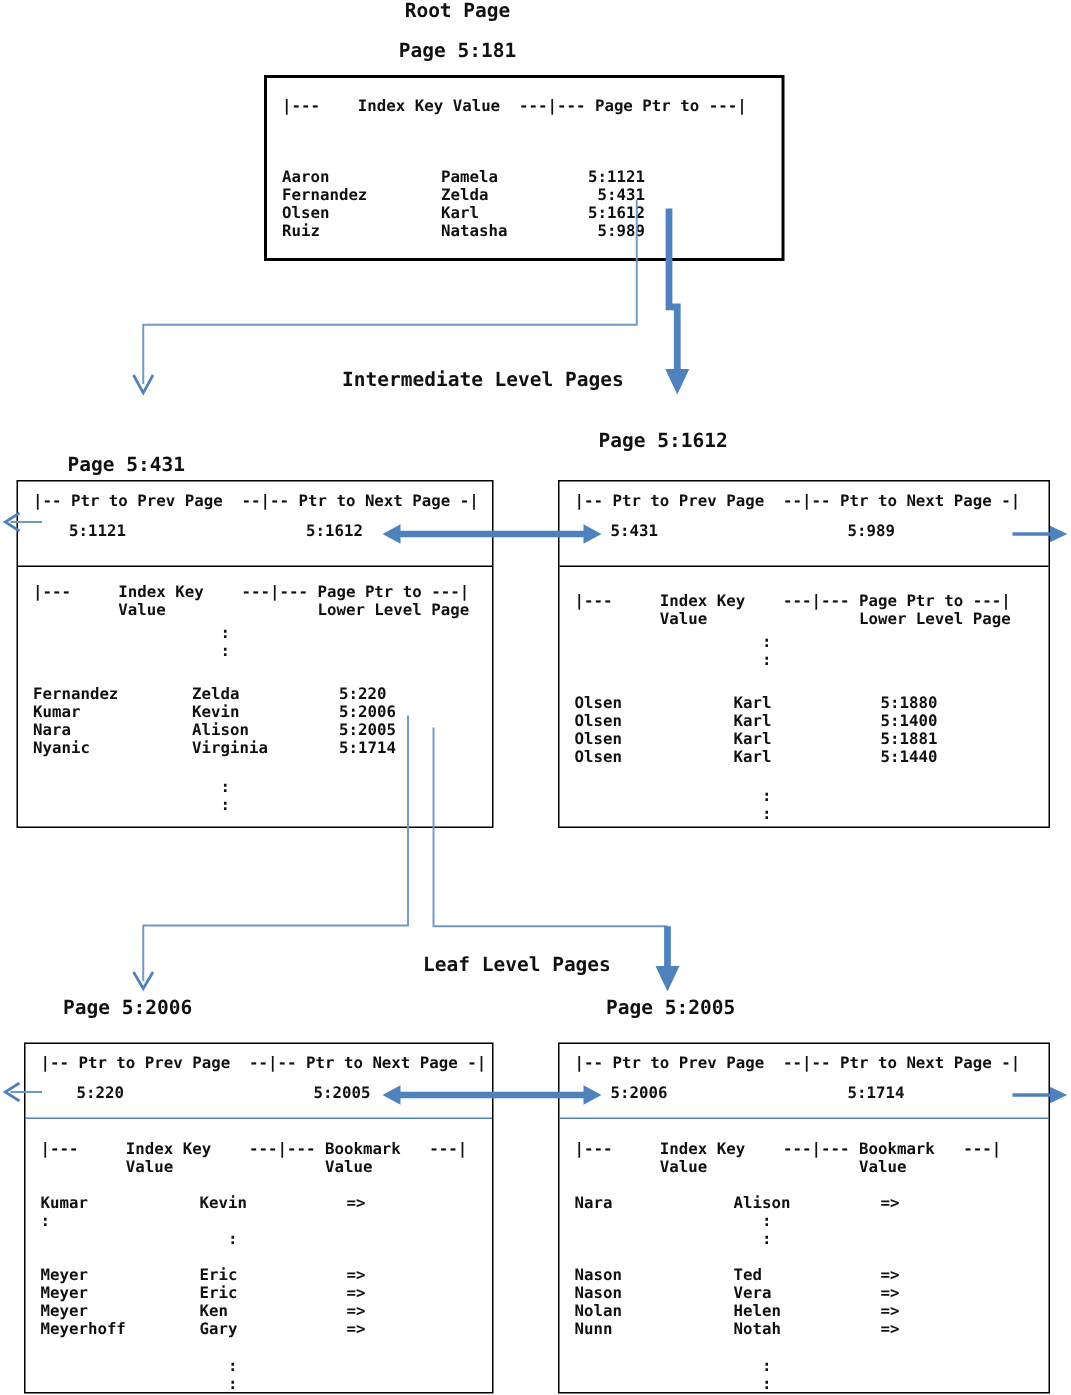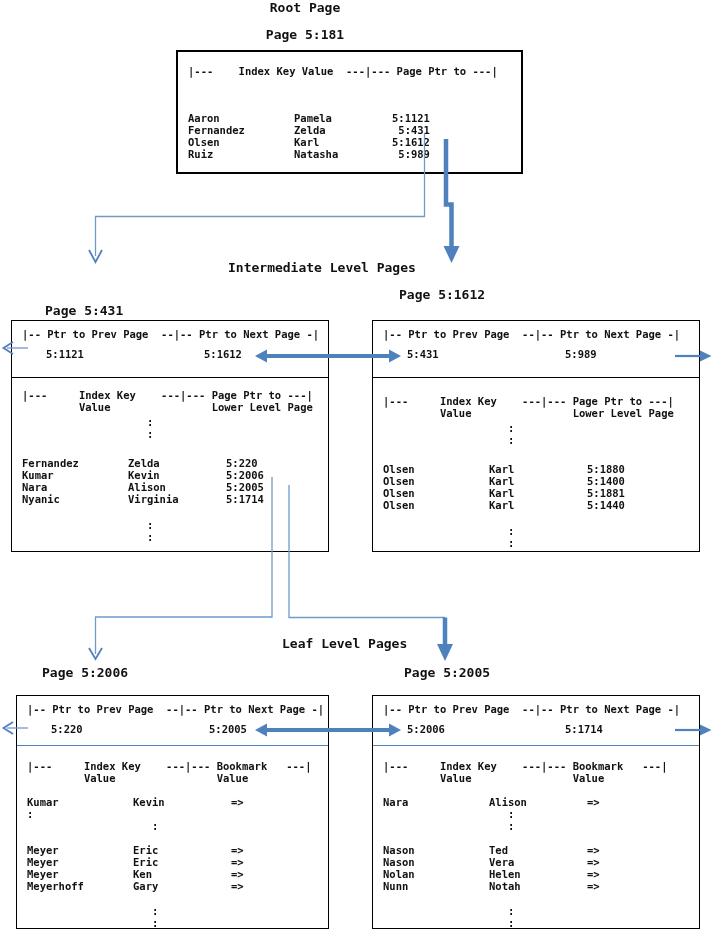--- a/index.html
+++ b/index.html
@@ -48,21 +48,21 @@
   .thick2{stroke:var(--arrow-blue);stroke-width:4.2;fill:none;}
   .mid{stroke:var(--arrow-blue);stroke-width:2.2;fill:none;}
   .openhead{stroke:var(--arrow-blue);stroke-width:1.8;fill:none;}
   .solid{fill:var(--arrow-blue);stroke:none;}
 </style>
 </head>
 <body>
 
 <div class="title center" style="top:1px">Root Page</div>
 <div class="title center" style="top:28px">Page 5:181</div>
-<div class="title" style="left:228px;top:261px">Intermediate Level Pages</div>
+<div class="title" style="left:228px;top:247px">Intermediate Level Pages</div>
 <div class="title" style="left:45px;top:304px">Page 5:431</div>
 <div class="title" style="left:399px;top:288px">Page 5:1612</div>
 <div class="title" style="left:282px;top:637px">Leaf Level Pages</div>
 <div class="title" style="left:42px;top:666px">Page 5:2006</div>
 <div class="title" style="left:404px;top:666px">Page 5:2005</div>
 
 <div class="box" id="root-box">
   <div class="hline" style="top:13px">|---    Index Key Value  ---|--- Page Ptr to ---|</div>
   <div class="rows" style="top:60px">
       <div class="trow">

